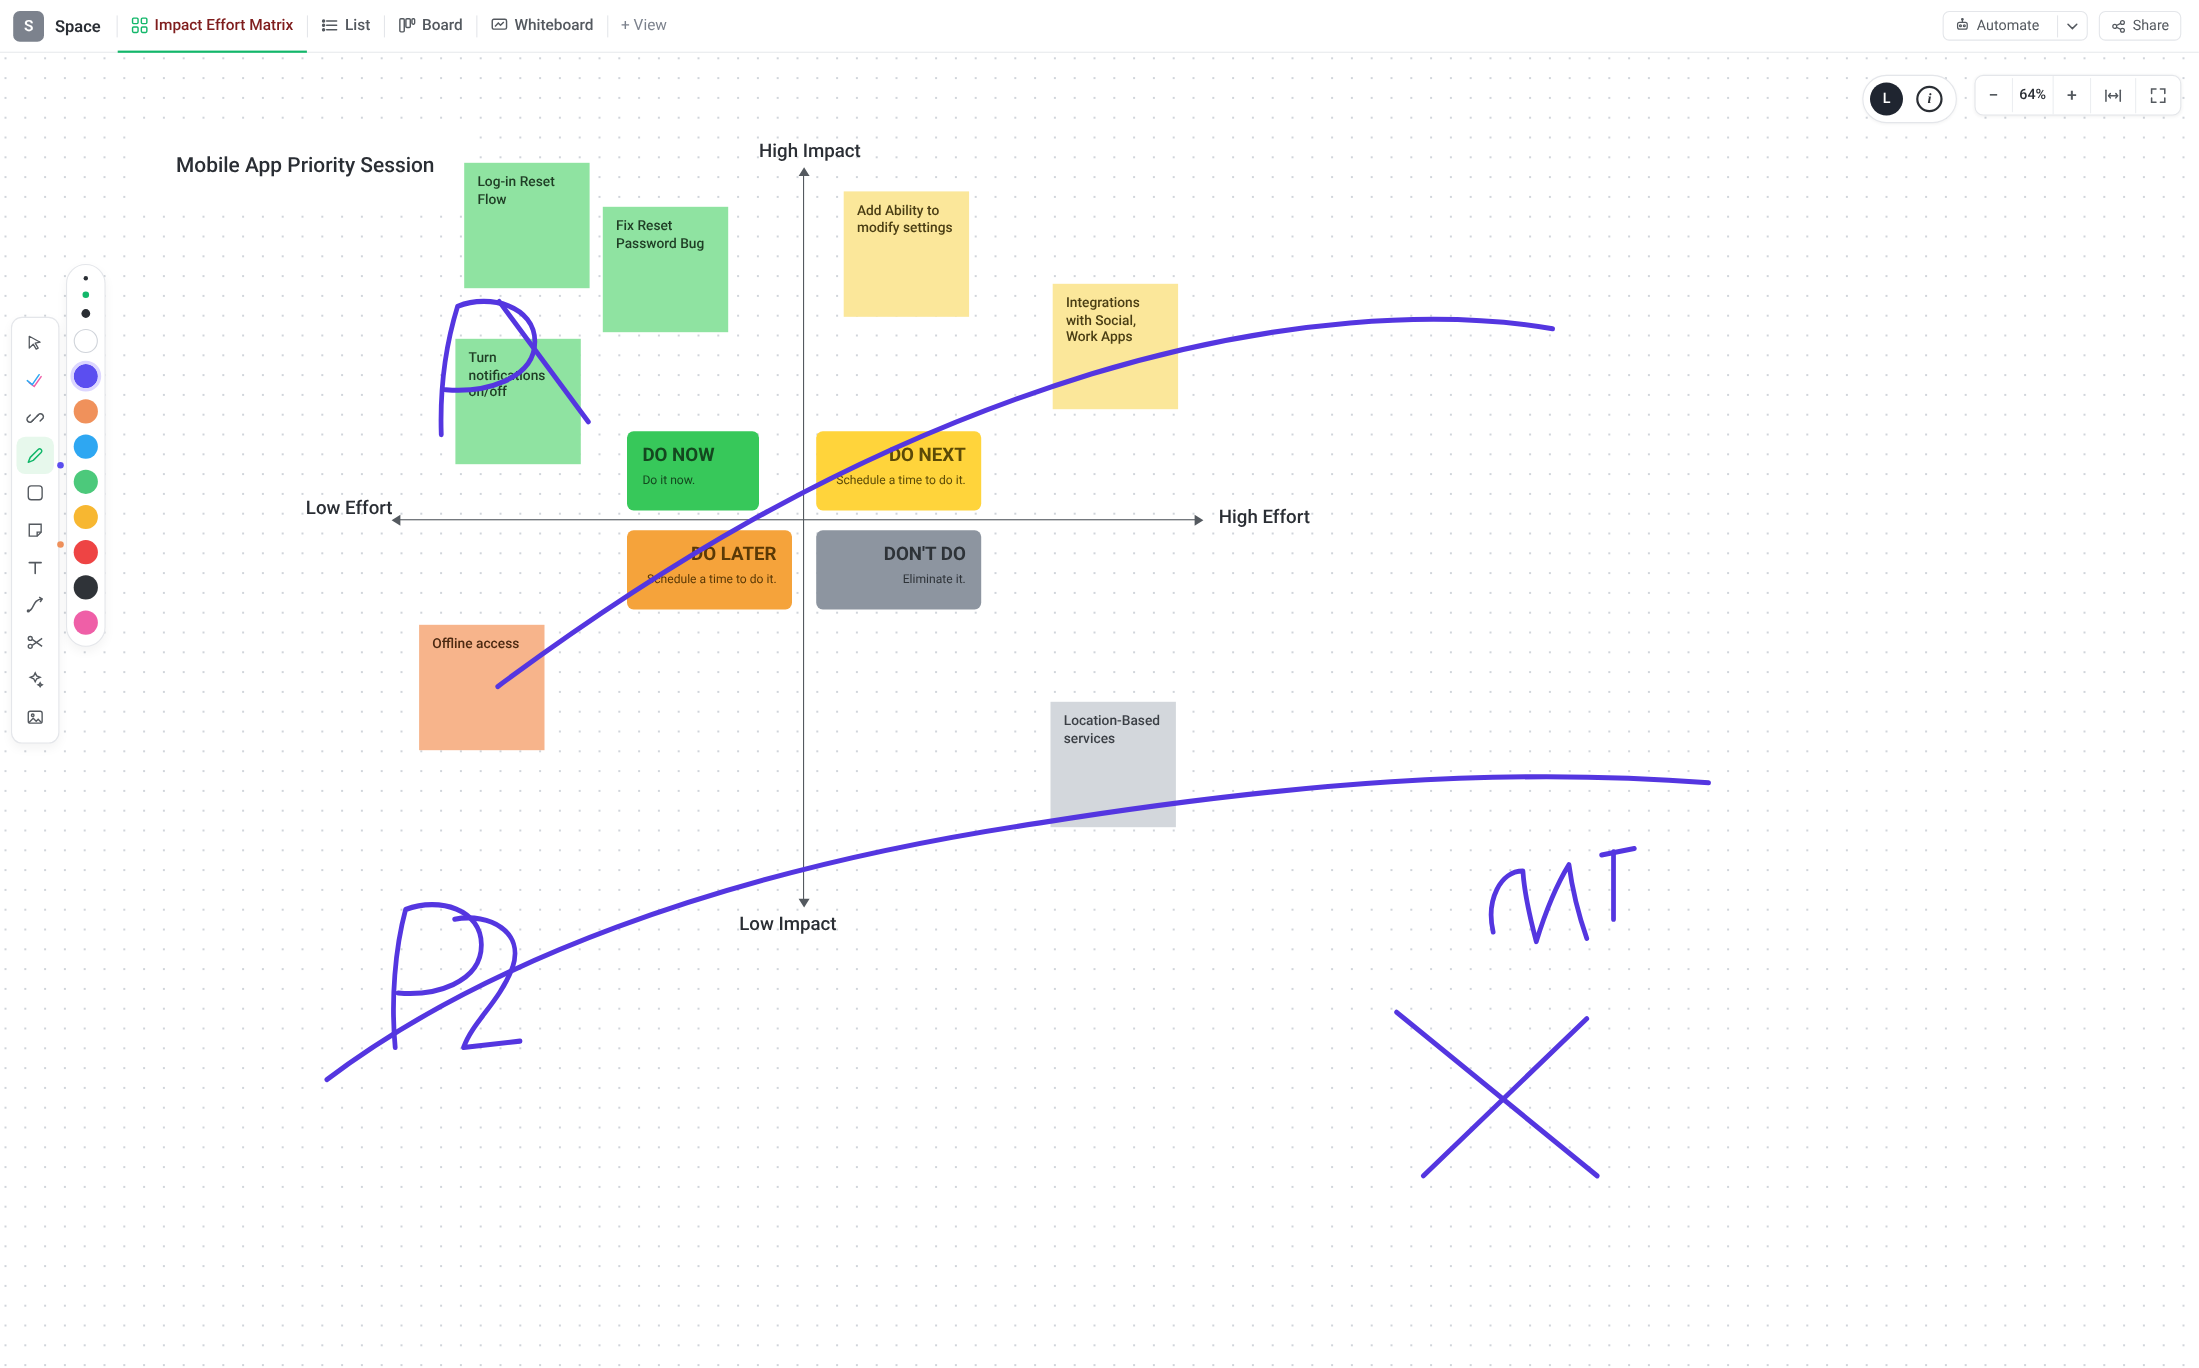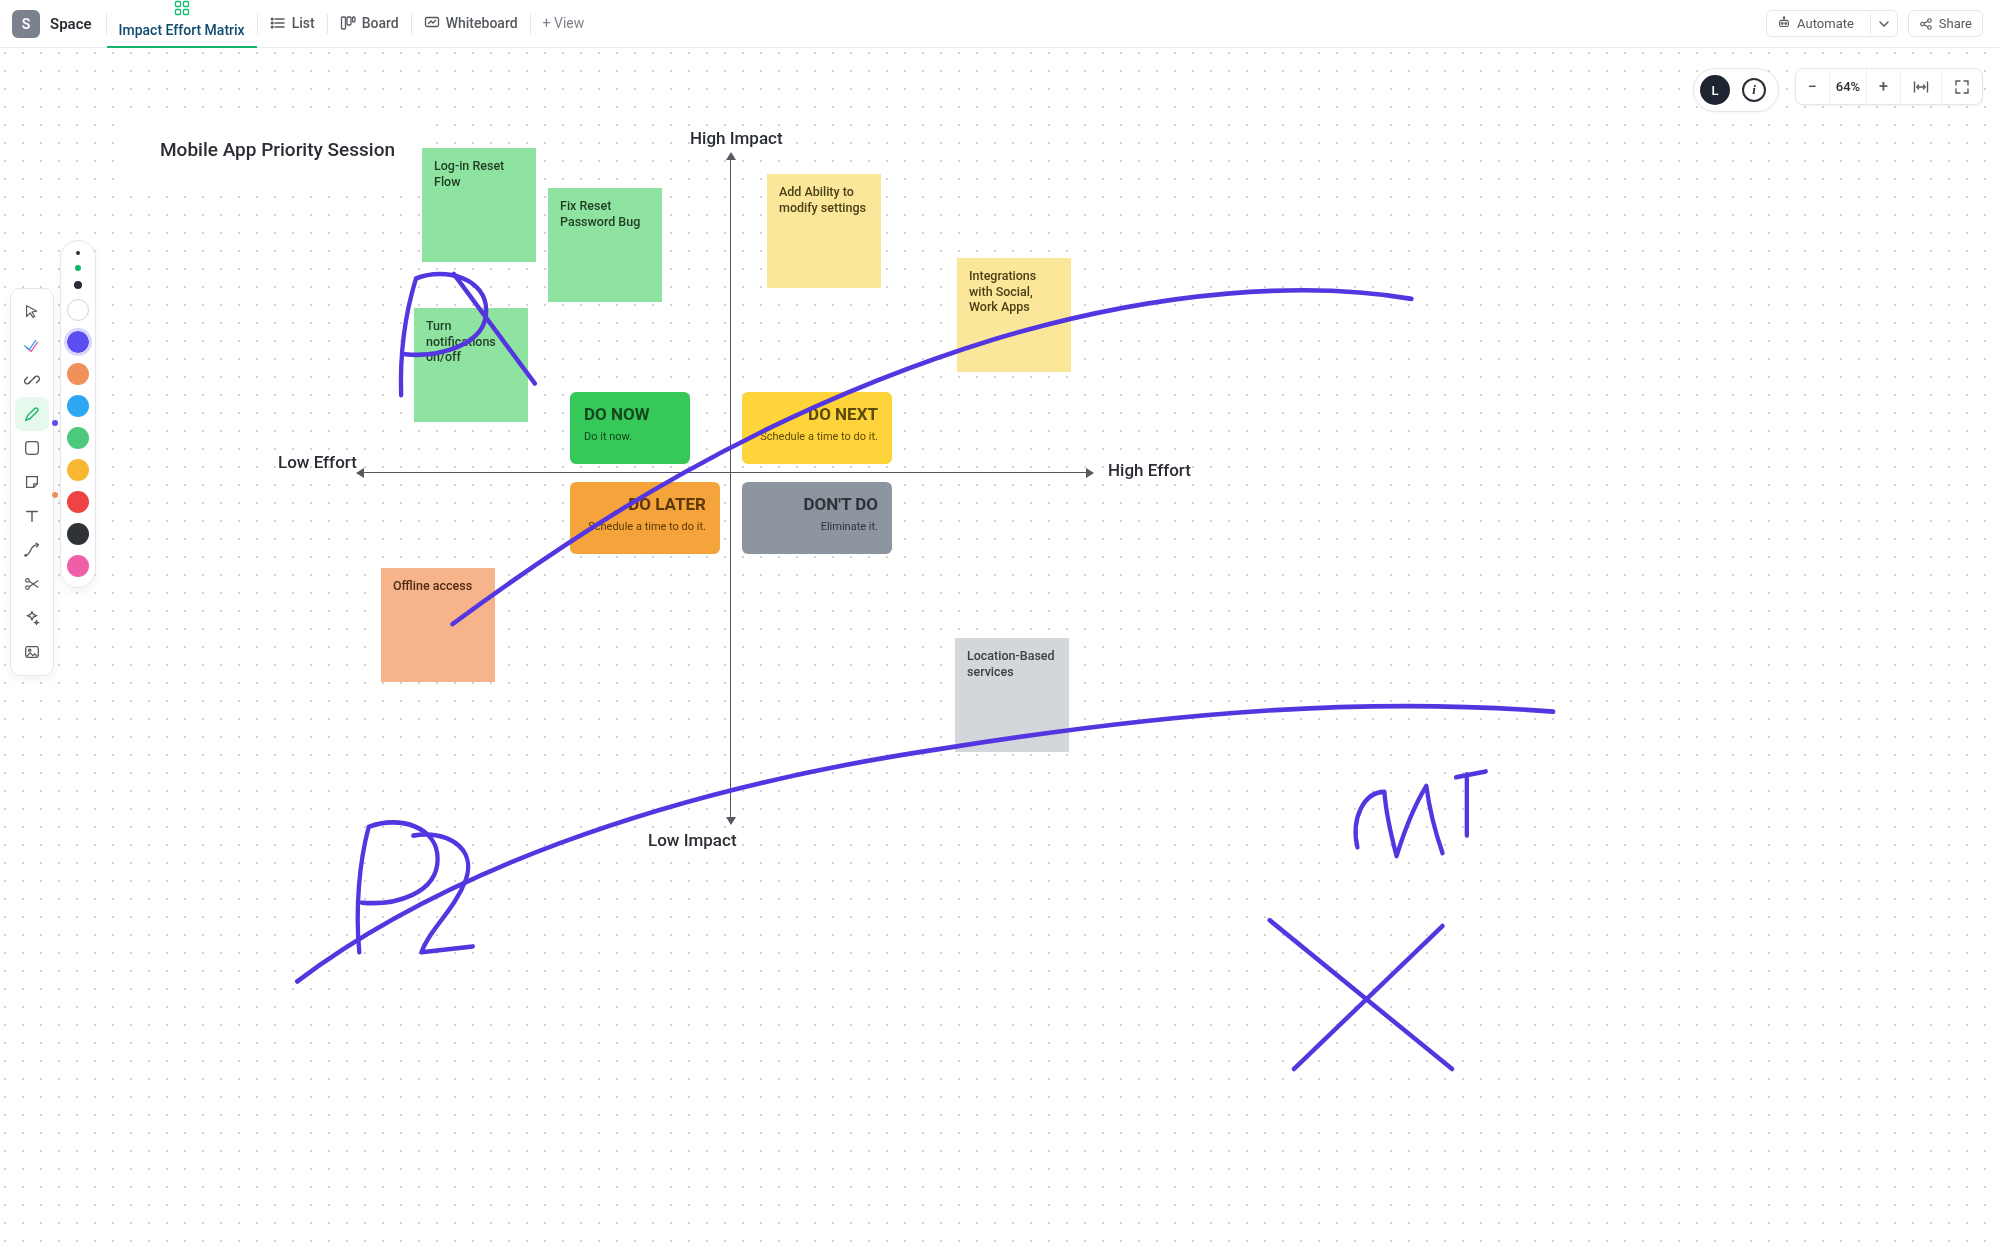--- a/index.html
+++ b/index.html
@@ -27,21 +27,21 @@
     font-size:14px;
   }
   .space-name { font-weight:600; font-size:15px; color:#2a2e34; padding:0 10px 0 6px; }
   .view-tabs { display:flex; align-items:stretch; height:48px; }
   .view-tab {
     display:flex; align-items:center; gap:6px;
     padding:0 12px; color:#54595f; cursor:pointer;
     font-size:14px; font-weight:500;
     border-bottom:2px solid transparent;
   }
-  .view-tab.active { color:#0c4a6e; border-bottom-color:#12b76a;flex-direction:column; }
+  .view-tab.active { color:#7f1d1d; border-bottom-color:#12b76a; }
   .view-tab .vicon { width:16px; height:16px; display:inline-flex; align-items:center; justify-content:center; }
   .view-tab.add { color:#7c828d; font-weight:400; }
   .tab-divider { width:1px; height:20px; background:#e4e6ea; align-self:center; }
   .topbar-right { display:flex; align-items:center; gap:10px; }
   .btn {
     display:flex; align-items:center; gap:6px;
     border:1px solid #e4e6ea; border-radius:6px;
     padding:5px 10px; font-size:13px; color:#54595f;
     background:#fff; cursor:pointer;
   }
@@ -398,21 +398,21 @@
     <div class="cswatch" style="background:#4cc97b"></div>
     <div class="cswatch" style="background:#f7b731"></div>
     <div class="cswatch" style="background:#ee4444"></div>
     <div class="cswatch" style="background:#2f3338"></div>
     <div class="cswatch" style="background:#ef5fa7"></div>
   </div>
 
   <div class="title-frame" style="left:130px; top:70px;">Mobile App Priority Session</div>
 
   <div class="axis-label" style="left:690px; top:80px;">High Impact</div>
-  <div class="axis-label" style="left:648px; top:782px;">Low Impact</div>
+  <div class="axis-label" style="left:672px; top:782px;">Low Impact</div>
   <div class="axis-label" style="left:278px; top:404px;">Low Effort</div>
   <div class="axis-label" style="left:1108px; top:412px;">High Effort</div>
 
   <div class="matrix" style="left:360px; top:108px; width:730px; height:665px;">
     <div class="axis v" style="left:370px; top:0; height:665px;"></div>
     <div class="axis h" style="left:0; top:316px; width:730px;"></div>
     <div class="arrow up" style="left:365.5px; top:-4px;"></div>
     <div class="arrow down" style="left:365.5px; top:661px;"></div>
     <div class="arrow left" style="left:-4px; top:311.5px;"></div>
     <div class="arrow right" style="left:726px; top:311.5px;"></div>

